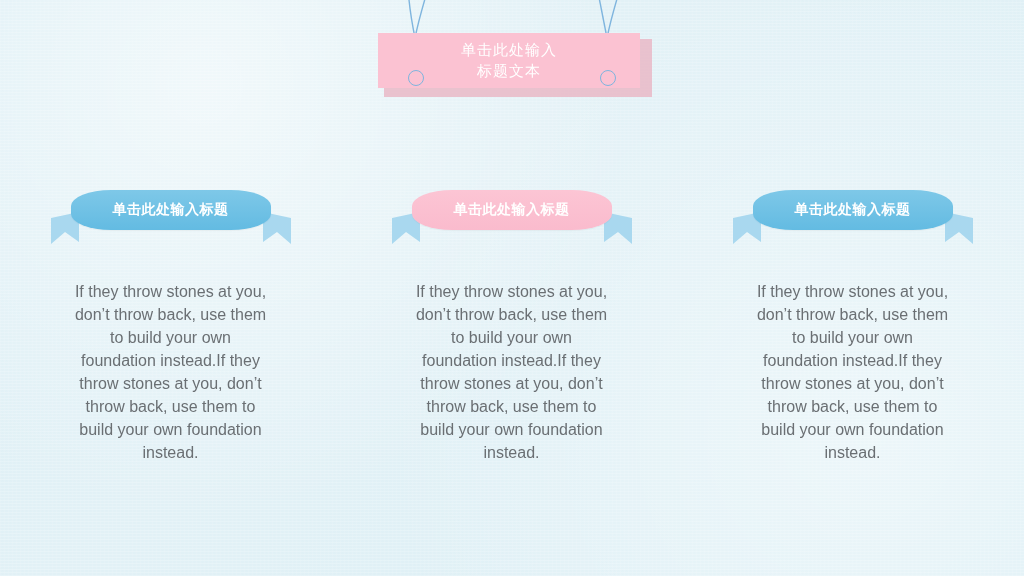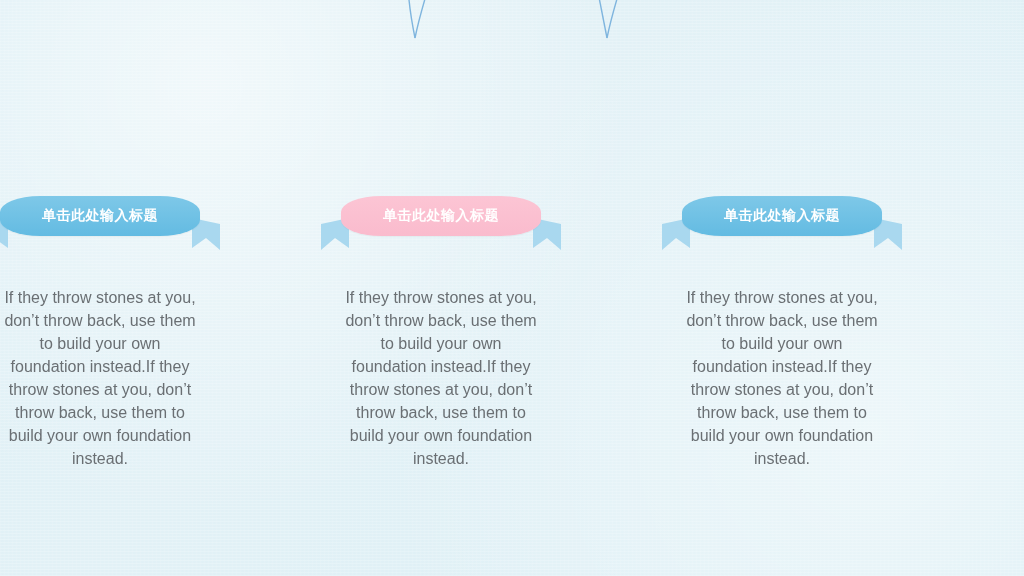--- a/index.html
+++ b/index.html
@@ -95,22 +95,21 @@
     position: absolute;
     left: 0;
     top: 190px;
     width: 1024px;
     display: flex;
   }
   .column {
     width: 341px;
     display: flex;
     flex-direction: column;
-    align-items: flex-start;
-    margin-top: 6px;
+    align-items: center;
   }
 
   
   .ribbon {
     position: relative;
     width: 200px;
     height: 62px;
   }
   .ribbon-tail {
     position: absolute;
@@ -158,20 +157,29 @@
 
 <div class="slide">
 
   <svg class="strings" viewBox="0 0 268 60" width="268" height="60">
     <path d="M37 46 C 33 26, 30 10, 30 -10" stroke="#7fb5de" stroke-width="1.4" fill="none"></path>
     <path d="M37 46 C 41 26, 46 10, 52 -10" stroke="#7fb5de" stroke-width="1.4" fill="none"></path>
     <path d="M229 46 C 225 26, 222 10, 218 -10" stroke="#7fb5de" stroke-width="1.4" fill="none"></path>
     <path d="M229 46 C 233 26, 238 10, 244 -10" stroke="#7fb5de" stroke-width="1.4" fill="none"></path>
   </svg>
 
+  <div class="title-sign">
+    <div class="title-shadow"></div>
+    <div class="title-plate">
+      <span class="title-line">单击此处输入</span>
+      <span class="title-line">标题文本</span>
+    </div>
+    <div class="ring ring-left"></div>
+    <div class="ring ring-right"></div>
+  </div>
 
   <div class="columns">
 
     <div class="column">
       <div class="ribbon blue">
         <svg class="ribbon-tail left" viewBox="0 0 30 34">
           <path d="M30 0 L30 30 L16 20 L2 32 L2 6 Z" fill="#a9d8ef"></path>
         </svg>
         <svg class="ribbon-tail right" viewBox="0 0 30 34">
           <path d="M0 0 L0 30 L14 20 L28 32 L28 6 Z" fill="#a9d8ef"></path>

